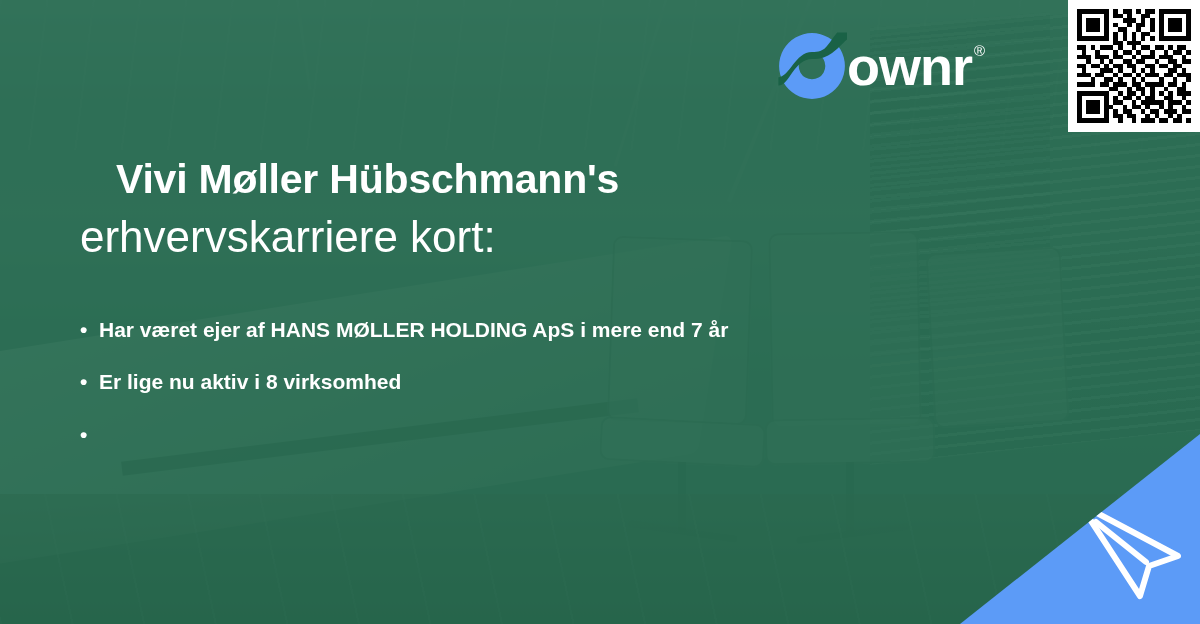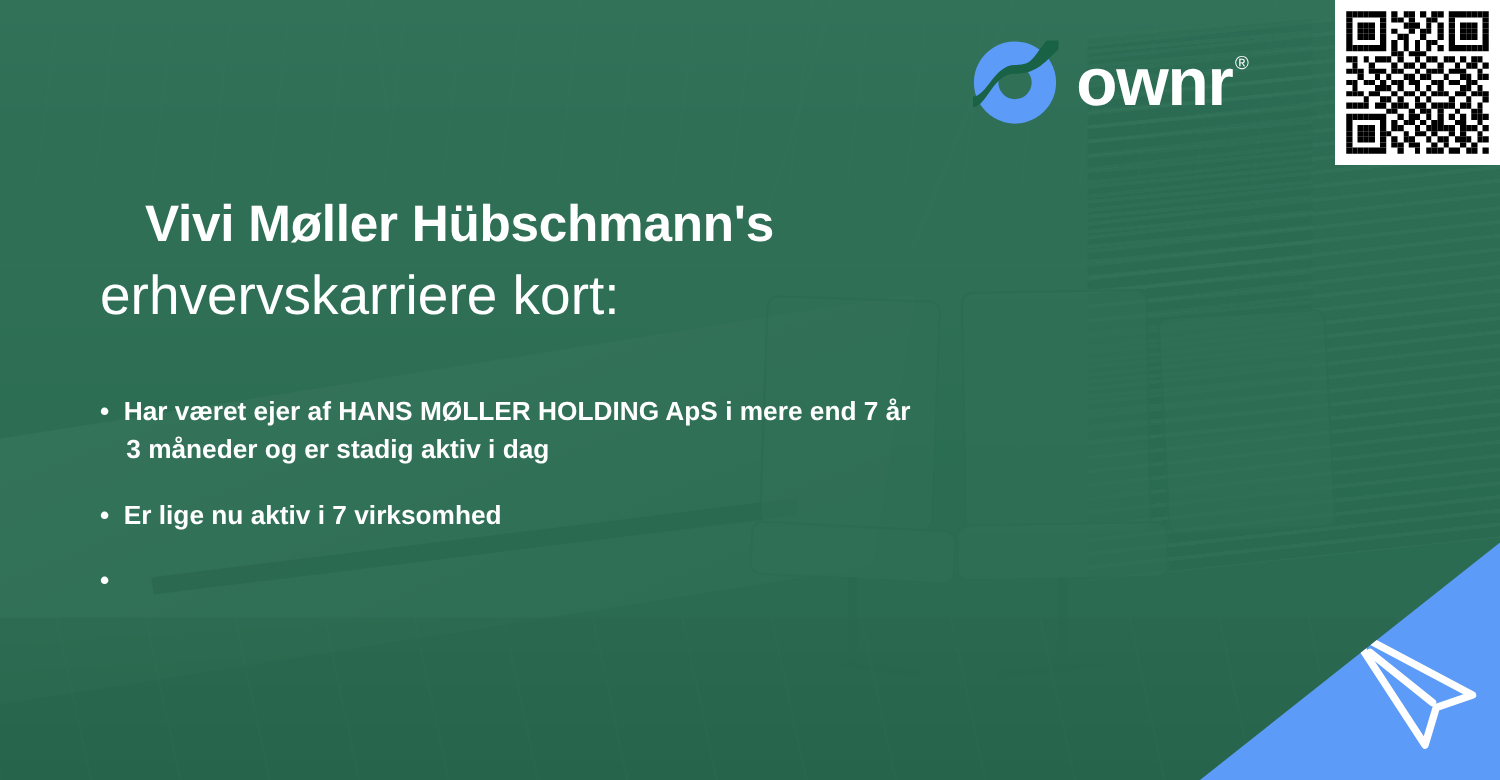--- a/index.html
+++ b/index.html
@@ -137,21 +137,20 @@
     background: rgba(26, 98, 70, 0.88);
   }
 
   
   .logo-wrap {
     position: absolute;
     left: 777px;
     top: 31px;
     display: flex;
     align-items: center;
-    gap: 14px;
   }
   .logo-mark { width: 70px; height: 70px; display: block; }
   .logo-type {
     display: flex;
     align-items: flex-start;
     color: #ffffff;
   }
   .logo-word {
     font-size: 54px;
     font-weight: bold;
@@ -963,26 +962,25 @@
   <div class="content">
     <div class="title-1">Vivi Møller Hübschmann's</div>
     <div class="title-2">erhvervskarriere kort:</div>
 
     <div class="bullets" id="bullets">
         <div class="bullet-row">
           <div class="bullet-line">
             <span class="bullet-dot">•</span>
             <span class="bullet-text">Har været ejer af HANS MØLLER HOLDING ApS i mere end 7 år</span>
           </div>
-          <div class="bullet-cont">3 måneder og er stadig aktiv i dag</div>
         </div>
         <div class="bullet-row">
           <div class="bullet-line">
             <span class="bullet-dot">•</span>
-            <span class="bullet-text">Er lige nu aktiv i 7 virksomhed</span>
+            <span class="bullet-text">Er lige nu aktiv i 8 virksomhed</span>
           </div>
         </div>
         <div class="bullet-row">
           <div class="bullet-line">
             <span class="bullet-dot">•</span>
           </div>
         </div>
       </div>
   </div>
 

